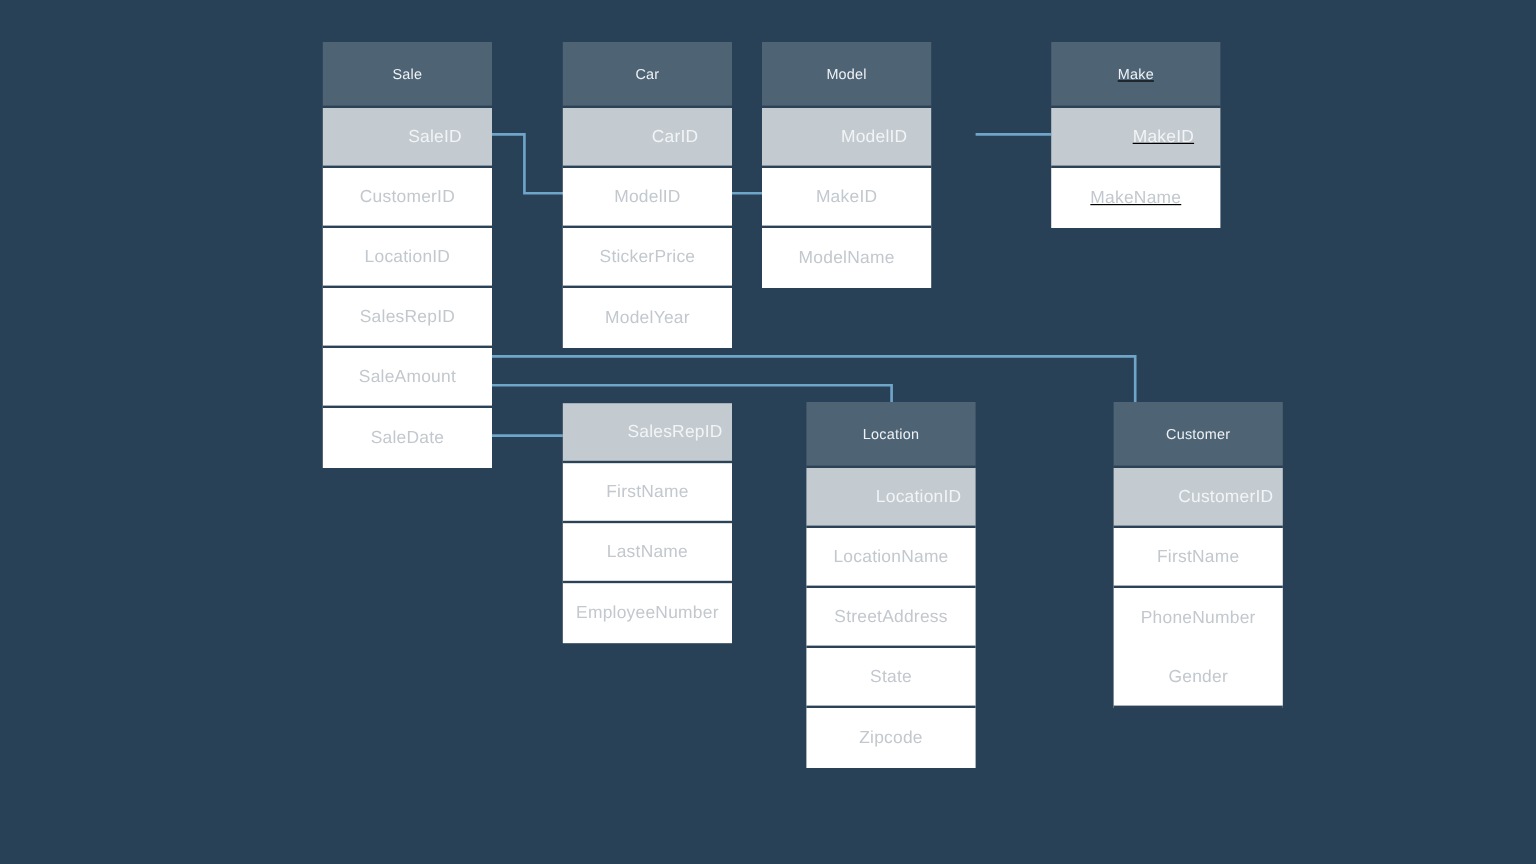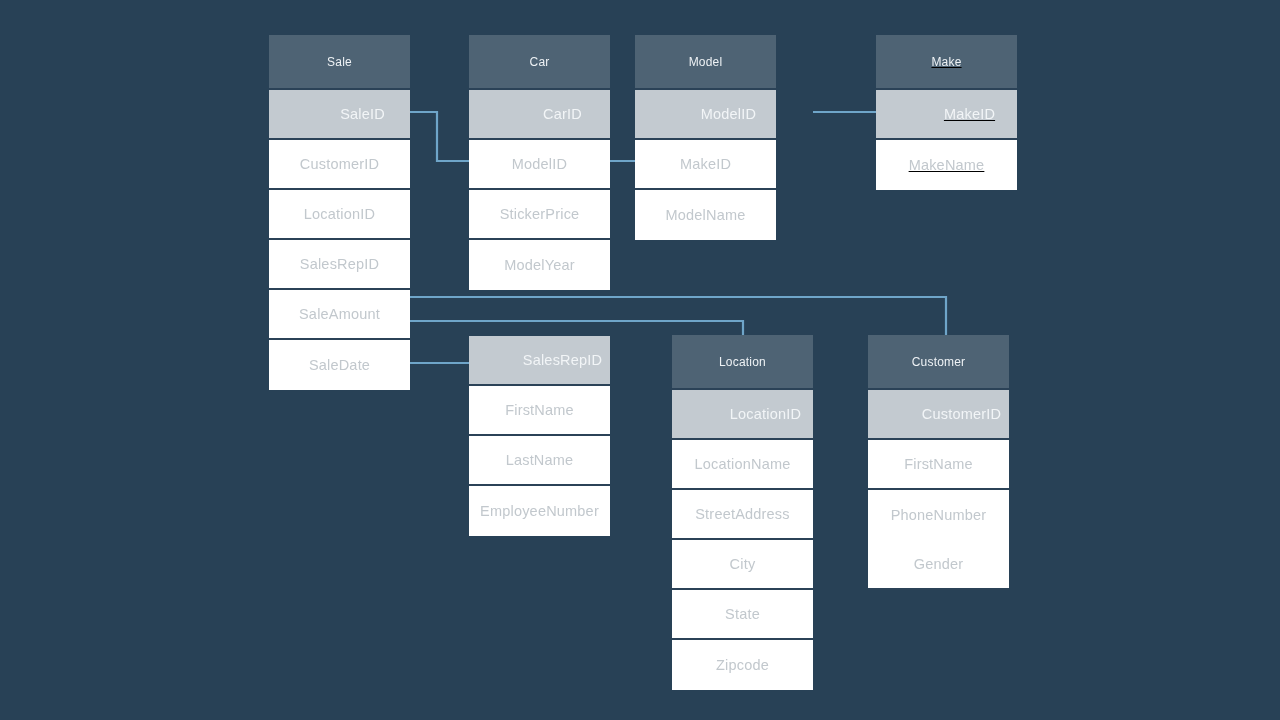--- a/index.html
+++ b/index.html
@@ -98,25 +98,24 @@
         <div class="field pk">SalesRepID</div>
         <div class="field">FirstName</div>
         <div class="field">LastName</div>
         <div class="field last">EmployeeNumber</div>
       </div>
       <div class="entity" style="left: 672px; top: 335px; width: 141px;">
         <div class="entity-header">Location</div>
         <div class="field pk">LocationID</div>
         <div class="field">LocationName</div>
         <div class="field">StreetAddress</div>
-        <div class="field">City</div>
         <div class="field">State</div>
         <div class="field last">Zipcode</div>
       </div>
-      <div class="entity" style="left: 868px; top: 335px; width: 141px; border-radius: 24px;">
+      <div class="entity" style="left: 928px; top: 335px; width: 141px; border-radius: 24px;">
         <div class="entity-header">Customer</div>
         <div class="field pk">CustomerID</div>
         <div class="field">FirstName</div>
         <div class="field last">PhoneNumber</div>
         <div class="field">Gender</div>
       </div>
     </div>
 
 </div>
 

